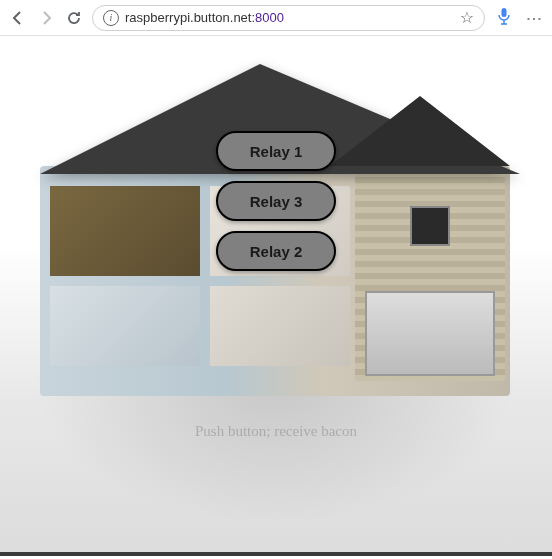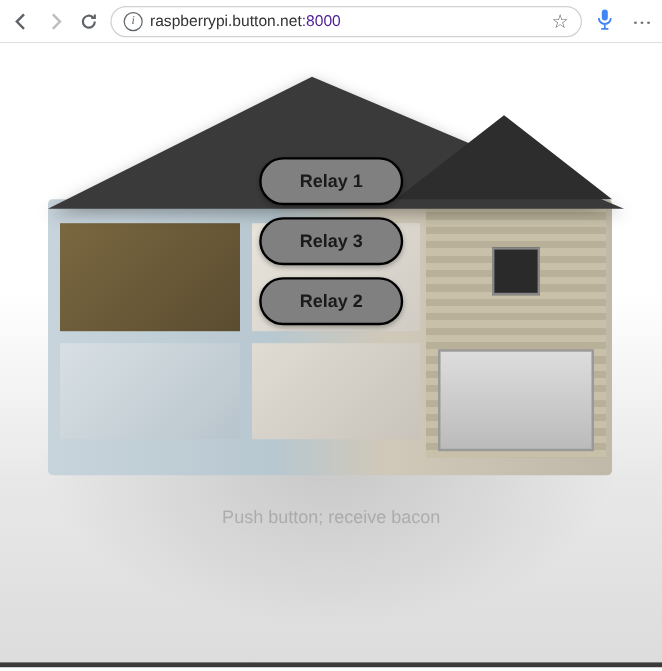--- a/index.html
+++ b/index.html
@@ -125,20 +125,21 @@
     
     .caption {
       position: absolute;
       top: 387px;
       left: 50%;
       transform: translateX(-50%);
       font-size: 15px;
       color: rgba(100,100,100,0.35);
       font-weight: 500;
       z-index: 5;
+      font-family: Liberation Serif, serif;
     }
     .bottom-bar { position:absolute; bottom:0; left:0; right:0; height:4px; background:#3a3a3a; }
   </style>
 </head>
 <body>
 
 <div class="browser-chrome">
   <div class="nav-btn">
     <svg width="16" height="16" viewBox="0 0 16 16">
         <path d="M10 2 L4 8 L10 14" stroke="#5f6368" stroke-width="2" fill="none"></path>

